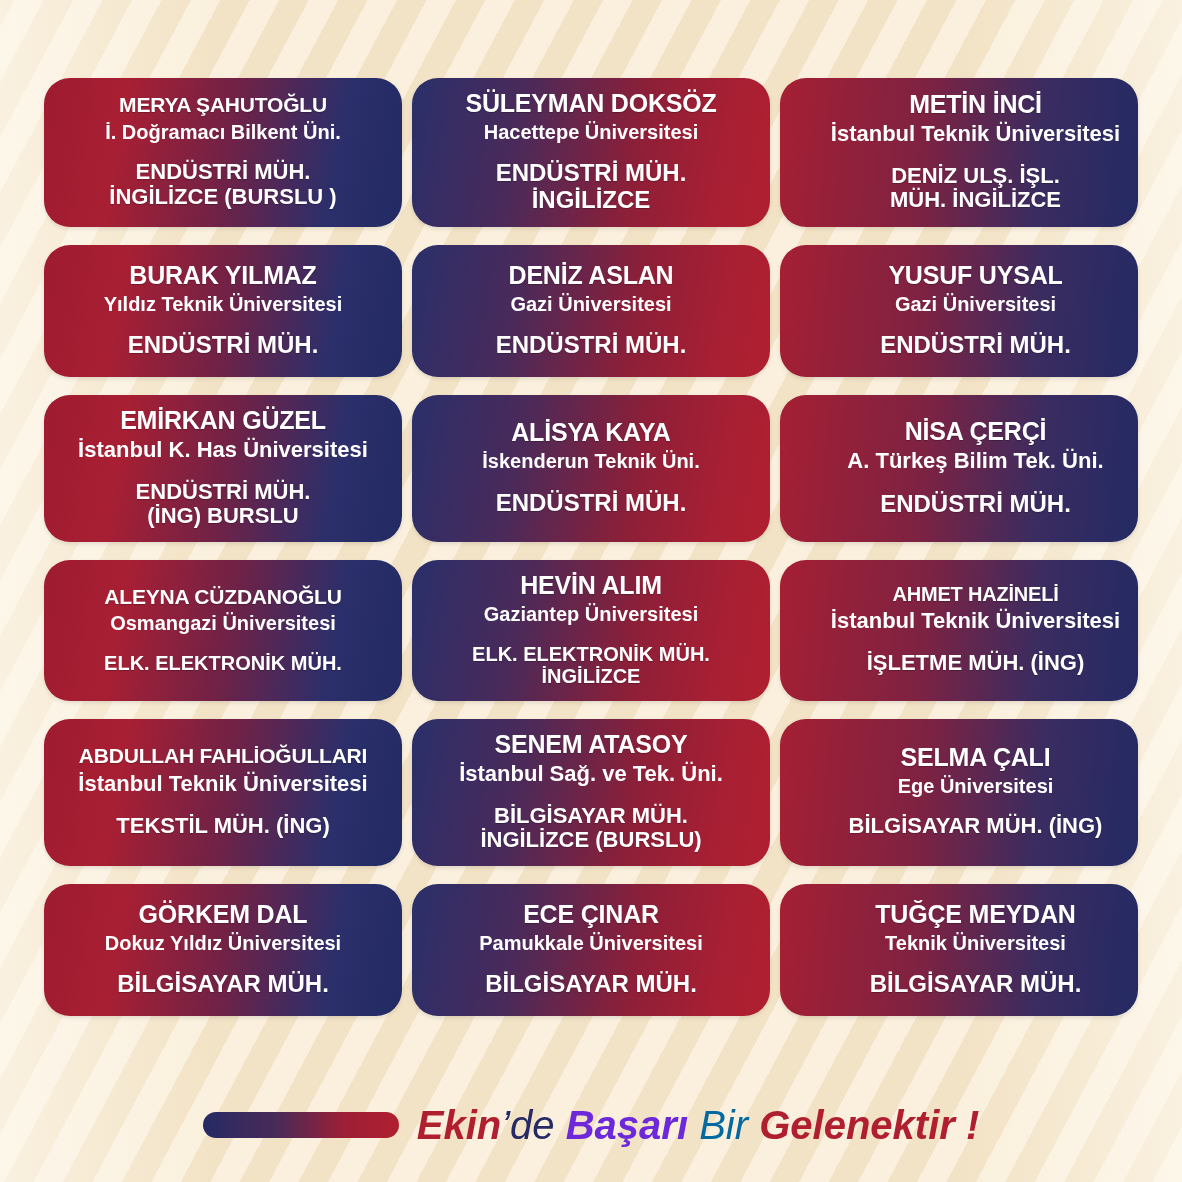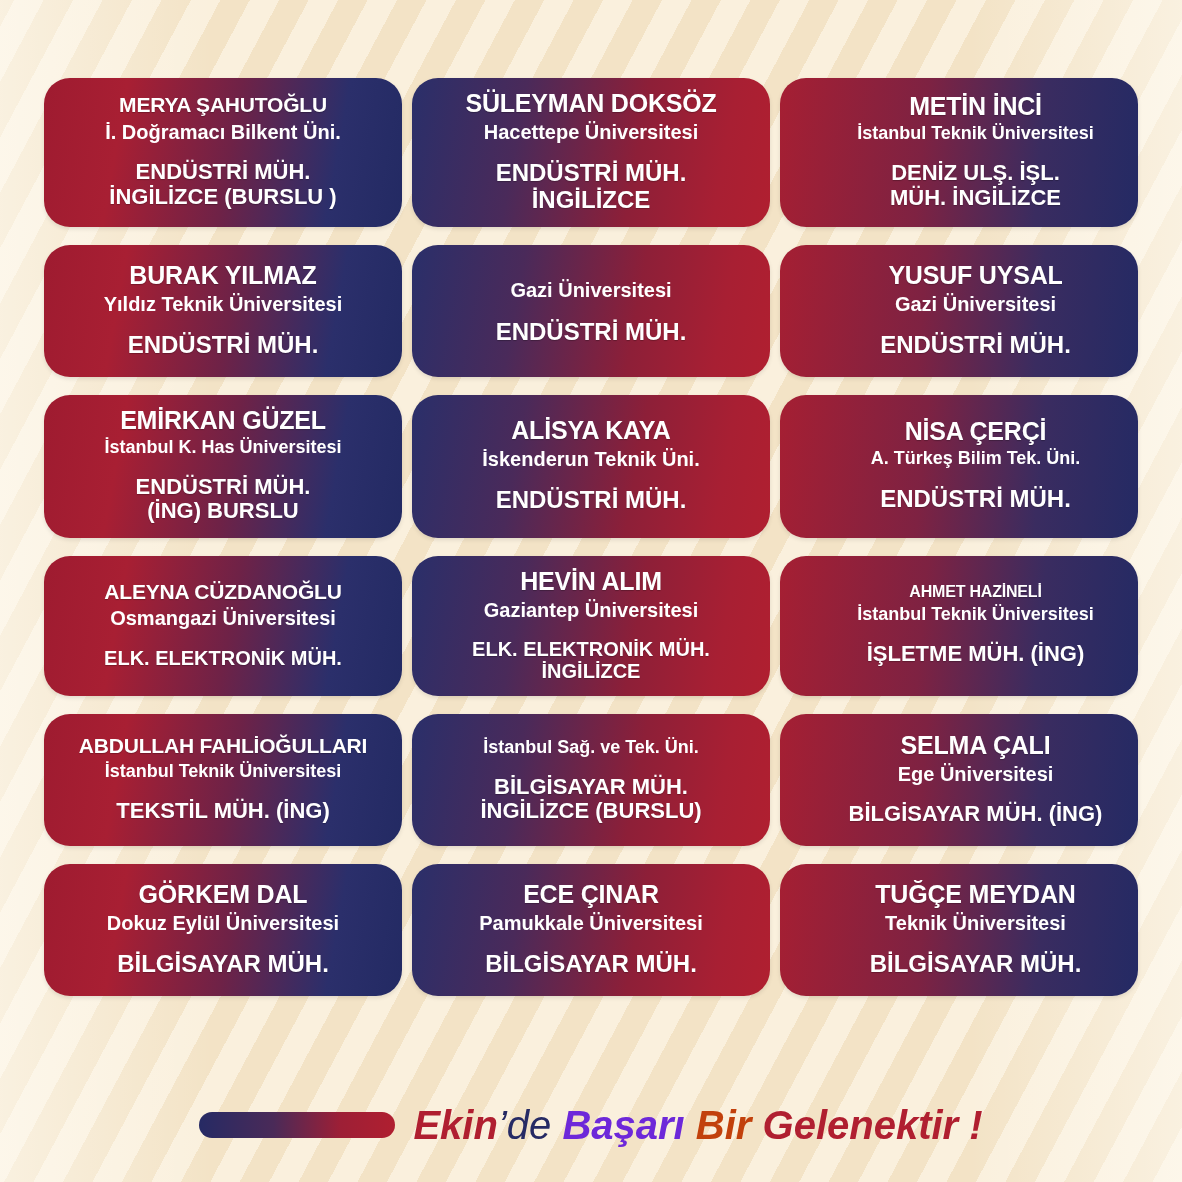--- a/index.html
+++ b/index.html
@@ -59,29 +59,29 @@
   .card.g2 { background: linear-gradient(100deg, #2a2f6a 0%, #4a2a5a 30%, #8d1f38 62%, #a81f33 85%, #b01f30 100%); }
   .card.g3 { background: linear-gradient(95deg, #a51f33 0%, #7e2242 40%, #3a2c60 72%, #242a64 100%); padding-left: 47px; }
 
   .name {
     font-weight: 700;
     font-size: 25px;
     letter-spacing: -0.2px;
     line-height: 1.08;
     text-shadow: 0 1px 1px rgba(0,0,0,0.25);
   }
-  .name.sm { font-size: 16px; }
+  .name.sm { font-size: 20px; }
   .name.xs { font-size: 21px; }
   .uni {
     font-weight: 700;
     font-size: 20px;
     line-height: 1.22;
     margin-top: 3px;
   }
-  .uni.sm { font-size: 18px; text-align: center; }
+  .uni.sm { font-size: 22px; text-align: center; }
   .dept {
     font-weight: 700;
     font-size: 24px;
     line-height: 1.1;
     margin-top: 16px;
     text-shadow: 0 1px 1px rgba(0,0,0,0.25);
   }
   .dept.sm { font-size: 22px; }
   .dept.xs { font-size: 20px; }
 
@@ -106,21 +106,21 @@
   }
   .slogan {
     font-size: 40px;
     line-height: 1;
     white-space: nowrap;
     font-style: italic;
   }
   .slogan .w1 { font-weight: 700; color: #b01f30; }
   .slogan .w2 { font-weight: 400; color: #262a64; }
   .slogan .w3 { font-weight: 700; color: #6d28d9; }
-  .slogan .w4 { font-weight: 700; color: #c2410c; }
+  .slogan .w4 { font-weight: 400; color: #0369a1; }
   .slogan .w5 { font-weight: 700; color: #b01f30; }
 </style>
 </head>
 <body>
 
 <div class="bg-stripes"></div>
 <div class="bg-vignette"></div>
 
 <div class="page">
   <div class="grid">
@@ -146,20 +146,21 @@
 MÜH. İNGİLİZCE</div>
     </div>
 
     <div class="card g1">
       <div class="name">BURAK YILMAZ</div>
       <div class="uni">Yıldız Teknik Üniversitesi</div>
       <div class="dept" style="white-space:pre-line">ENDÜSTRİ MÜH.</div>
     </div>
 
     <div class="card g2">
+      <div class="name">DENİZ ASLAN</div>
       <div class="uni">Gazi Üniversitesi</div>
       <div class="dept" style="white-space:pre-line">ENDÜSTRİ MÜH.</div>
     </div>
 
     <div class="card g3">
       <div class="name">YUSUF UYSAL</div>
       <div class="uni">Gazi Üniversitesi</div>
       <div class="dept" style="white-space:pre-line">ENDÜSTRİ MÜH.</div>
     </div>
 
@@ -201,34 +202,35 @@
       <div class="dept sm" style="white-space:pre-line">İŞLETME MÜH. (İNG)</div>
     </div>
 
     <div class="card g1">
       <div class="name xs">ABDULLAH FAHLİOĞULLARI</div>
       <div class="uni sm">İstanbul Teknik Üniversitesi</div>
       <div class="dept sm" style="white-space:pre-line">TEKSTİL MÜH. (İNG)</div>
     </div>
 
     <div class="card g2">
+      <div class="name">SENEM ATASOY</div>
       <div class="uni sm">İstanbul Sağ. ve Tek. Üni.</div>
       <div class="dept sm" style="white-space:pre-line">BİLGİSAYAR MÜH.
 İNGİLİZCE (BURSLU)</div>
     </div>
 
     <div class="card g3">
       <div class="name">SELMA ÇALI</div>
       <div class="uni">Ege Üniversitesi</div>
       <div class="dept sm" style="white-space:pre-line">BİLGİSAYAR MÜH. (İNG)</div>
     </div>
 
     <div class="card g1">
       <div class="name">GÖRKEM DAL</div>
-      <div class="uni">Dokuz Eylül Üniversitesi</div>
+      <div class="uni">Dokuz Yıldız Üniversitesi</div>
       <div class="dept" style="white-space:pre-line">BİLGİSAYAR MÜH.</div>
     </div>
 
     <div class="card g2">
       <div class="name">ECE ÇINAR</div>
       <div class="uni">Pamukkale Üniversitesi</div>
       <div class="dept" style="white-space:pre-line">BİLGİSAYAR MÜH.</div>
     </div>
 
     <div class="card g3">

